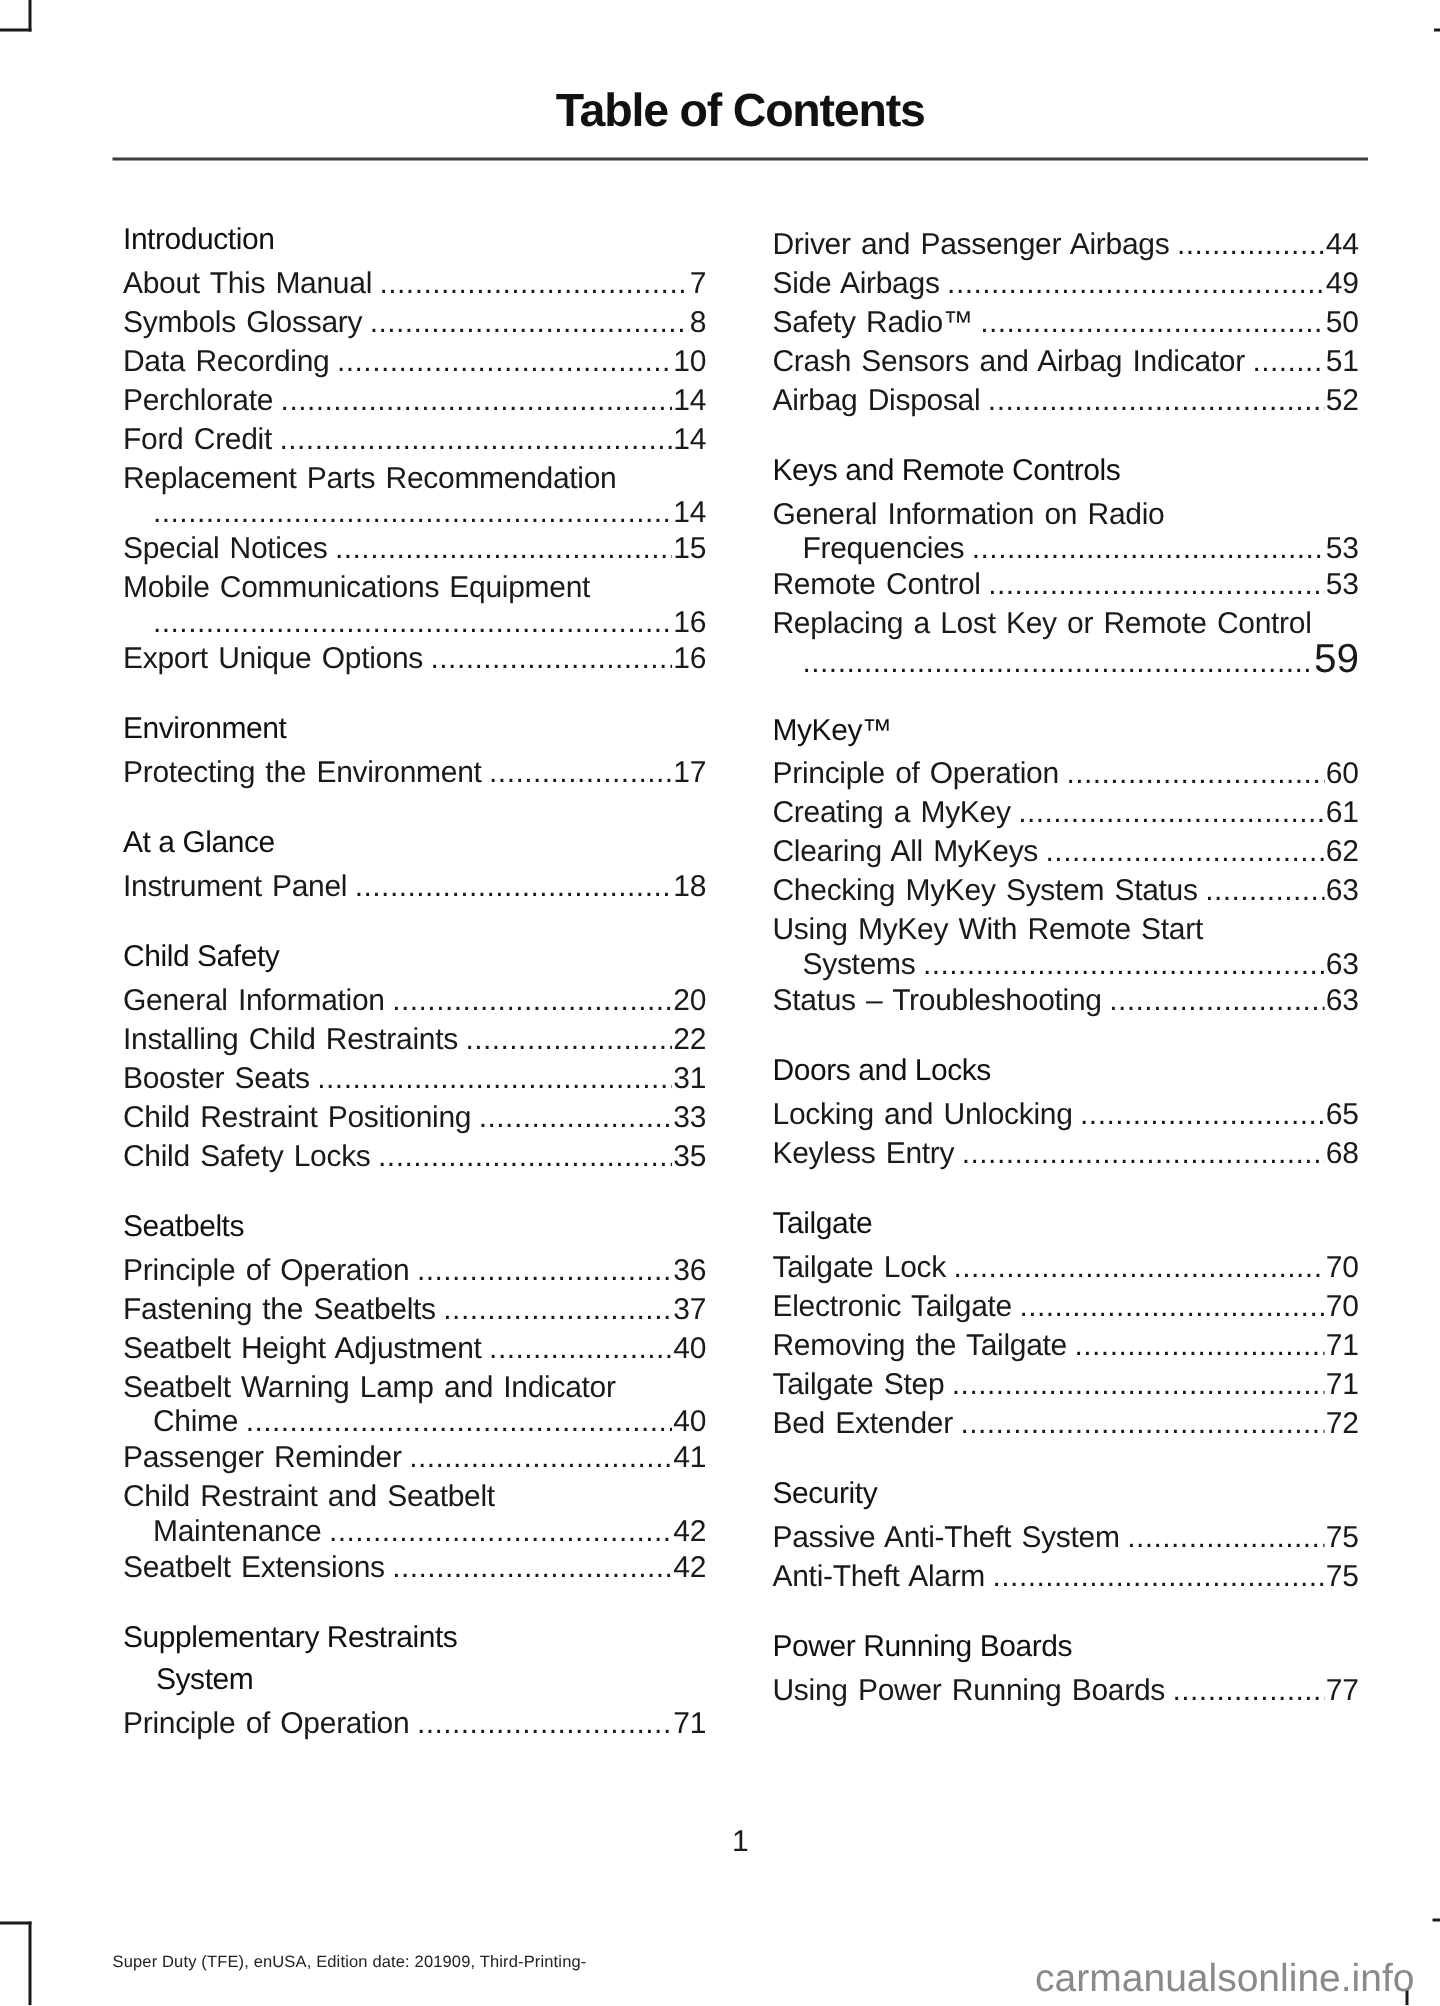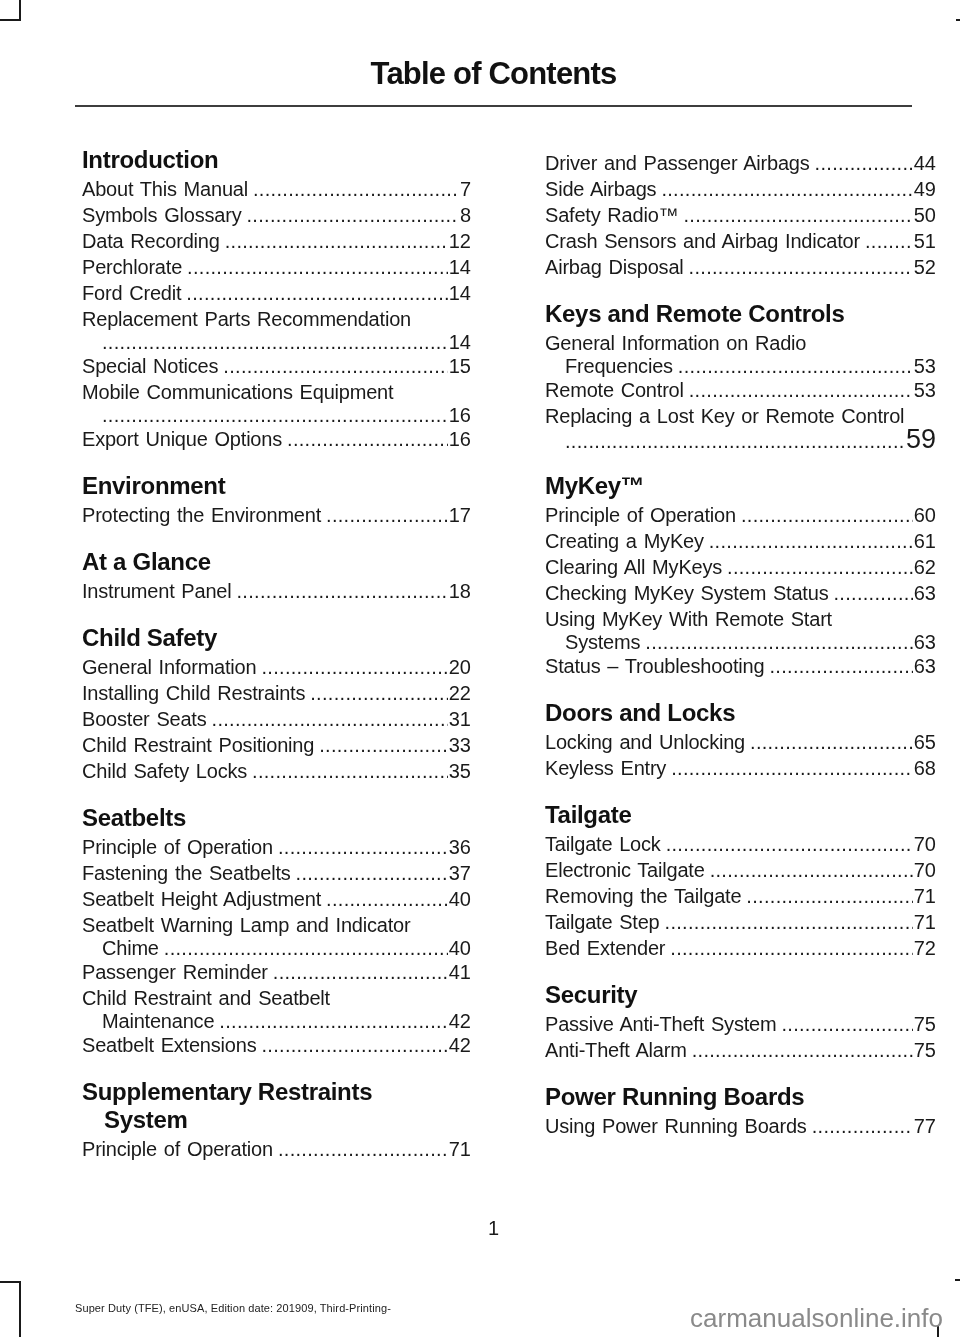--- a/index.html
+++ b/index.html
@@ -27,27 +27,27 @@
     font-size:31px;font-weight:bold;letter-spacing:-0.8px;
     line-height:34px;color:#111;
   }
   .title-rule{
     position:absolute;top:105px;left:75px;width:837px;height:2px;
     background:var(--rule);
   }
   
   .col{position:absolute;top:146px;}
   .col-left{left:82px;width:389px;}
-  .col-right{left:545px;width:391px;}
+  .col-right{left:515px;width:391px;}
   .toc-section{margin-top:20px;}
   .toc-section:first-child{margin-top:0;}
   .toc-section.no-heading:first-child{padding-top:4px;}
   .section-heading{
     margin:0 0 2px 0;
-    font-size:24px;font-weight:bold;letter-spacing:-0.3px;
+    font-size:20px;font-weight:normal;letter-spacing:-0.3px;
     line-height:28px;color:#111;
   }
   .section-heading .h-line{display:block;}
   .section-heading .h-line.indent{padding-left:22px;}
   .toc-entry{font-size:20px;}
   .entry-line{display:flex;align-items:baseline;line-height:26px;}
   .entry-label-line{line-height:26px;white-space:nowrap;word-spacing:1.5px;letter-spacing:-0.2px;}
   .lbl{white-space:nowrap;word-spacing:1.5px;letter-spacing:-0.2px;}
   .dots{flex:1 1 auto;overflow:hidden;white-space:nowrap;margin-left:5px;min-width:0;}
   .dots::after{
@@ -105,21 +105,21 @@
           <div class="entry-line">
             <span class="lbl">Symbols Glossary</span>
             <span class="dots"></span>
             <span class="pg">8</span>
           </div>
         </div>
         <div class="toc-entry">
           <div class="entry-line">
             <span class="lbl">Data Recording</span>
             <span class="dots"></span>
-            <span class="pg">12</span>
+            <span class="pg">10</span>
           </div>
         </div>
         <div class="toc-entry">
           <div class="entry-line">
             <span class="lbl">Perchlorate</span>
             <span class="dots"></span>
             <span class="pg">14</span>
           </div>
         </div>
         <div class="toc-entry">

